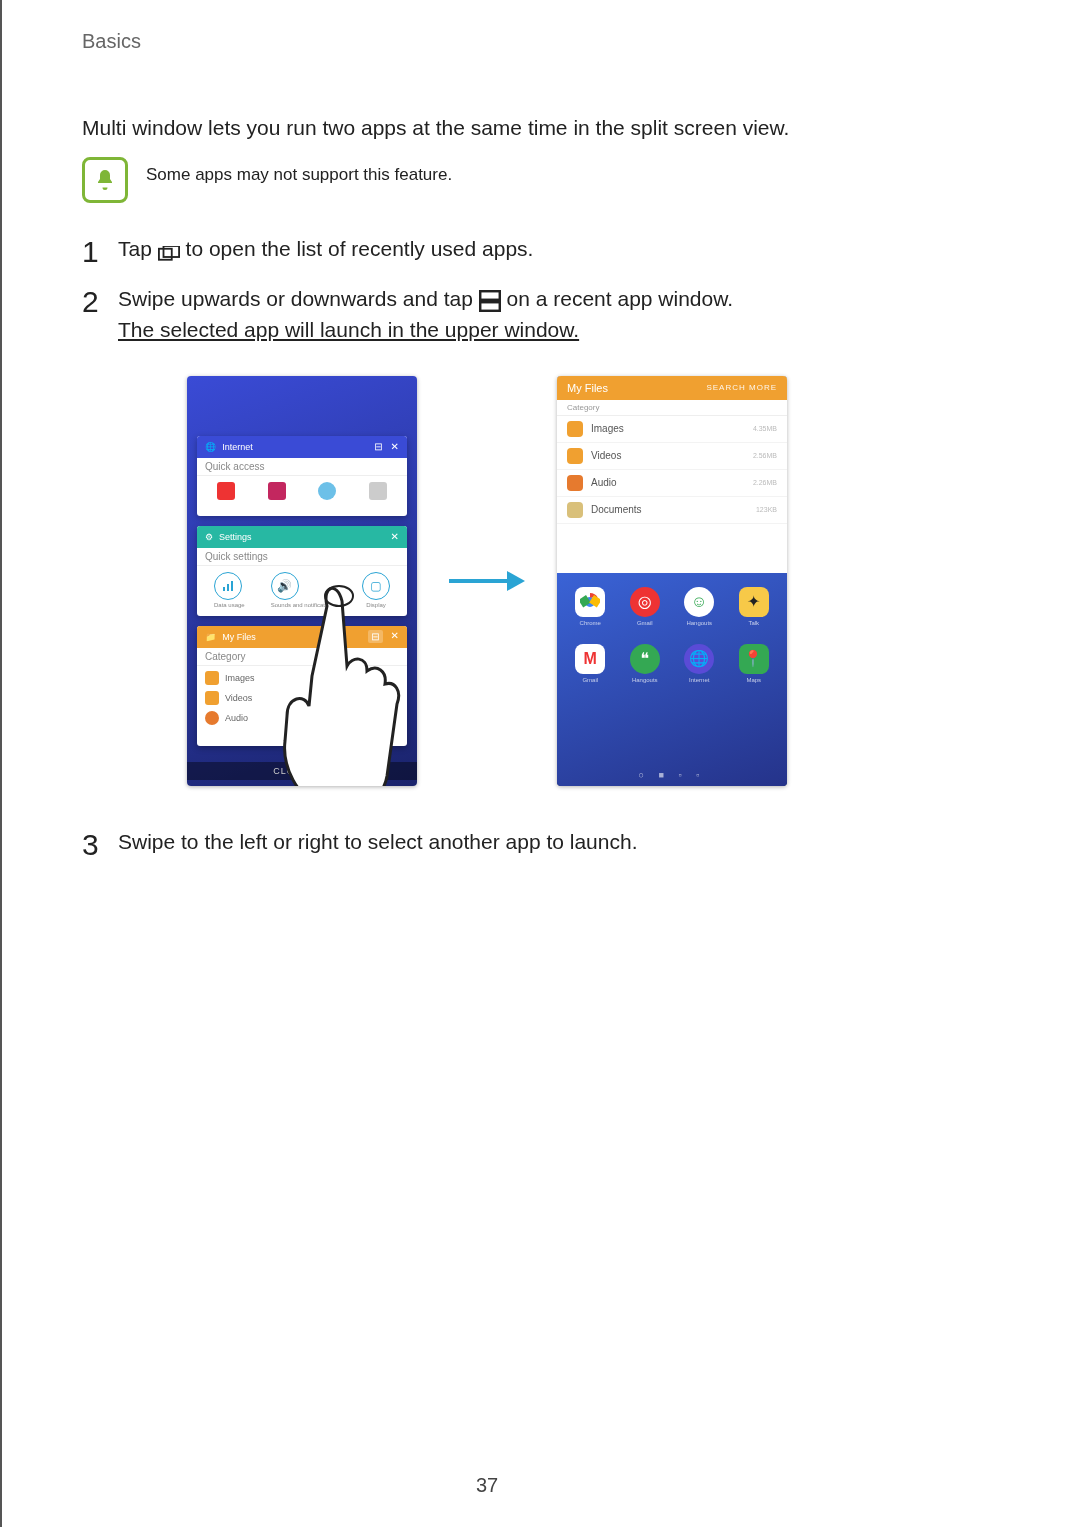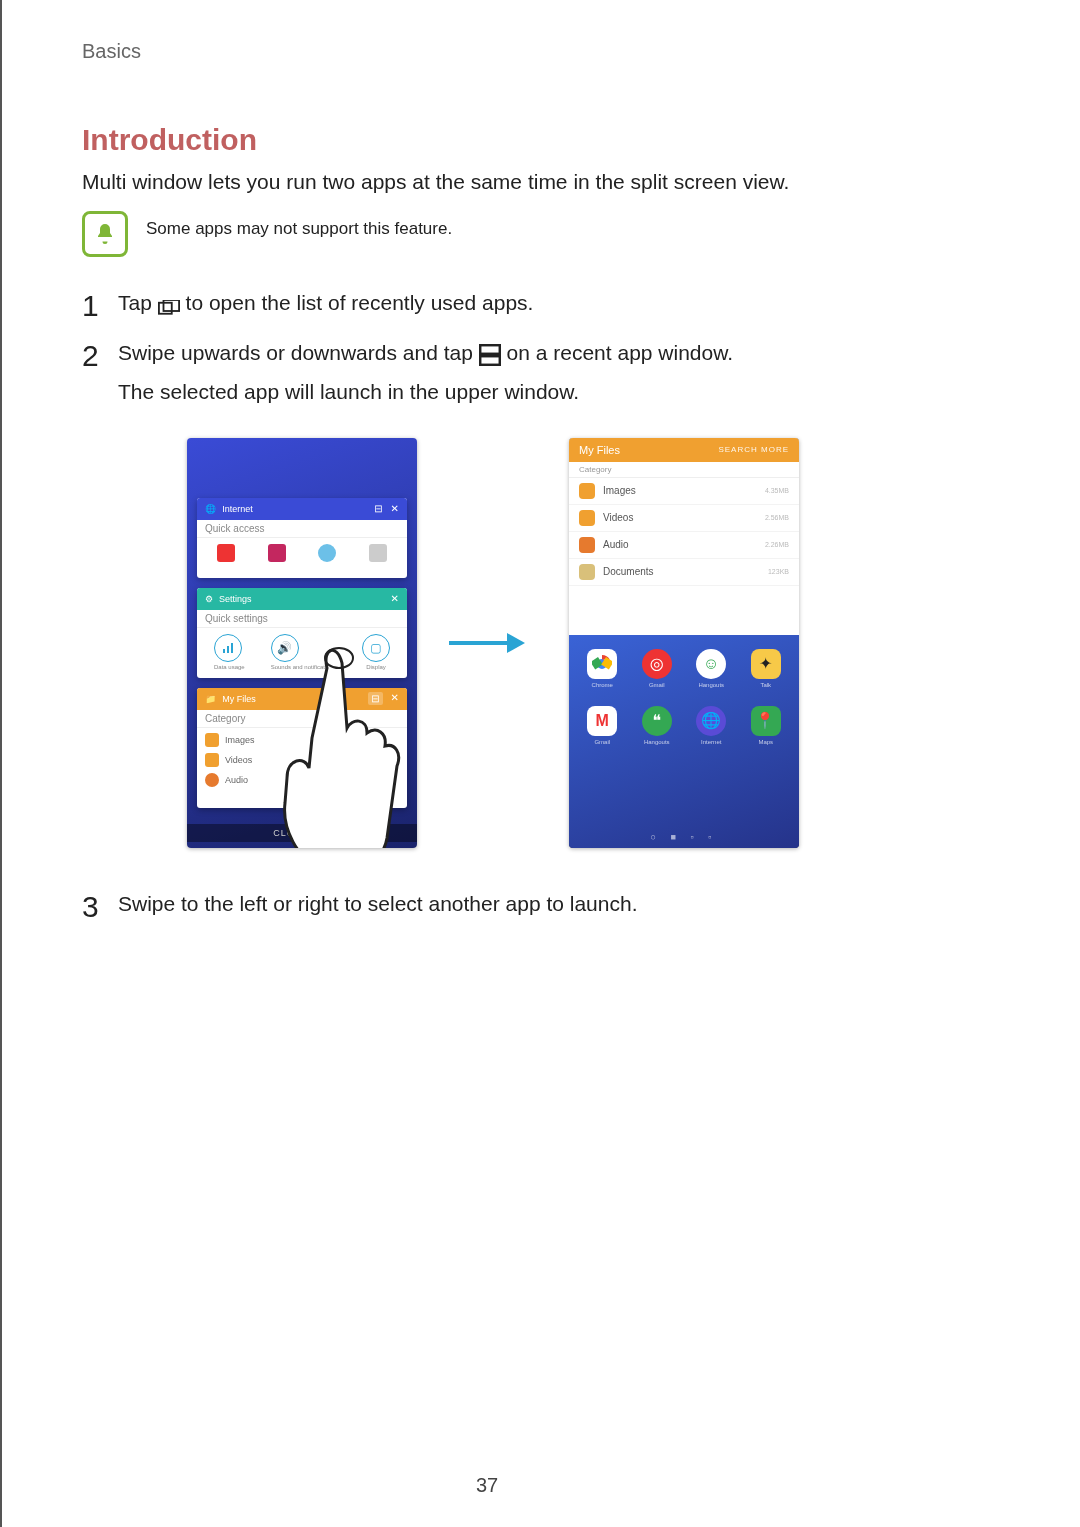--- a/index.html
+++ b/index.html
@@ -5,21 +5,21 @@
   body {
     margin: 0;
     font-family: "Segoe UI", "Helvetica Neue", Arial, sans-serif;
     color: #222;
     background: #fff;
   }
   .page {
     width: 972px;
     min-height: 1527px;
     box-sizing: border-box;
-    padding: 40px 80px 40px 80px;
+    padding: 30px 80px 40px 80px;
     position: relative;
     border-left: 2px solid #555;
     margin: 0;
   }
   .breadcrumb {
     font-size: 20px;
     color: #666;
     margin-bottom: 60px;
   }
   h1.title {
@@ -96,21 +96,20 @@
     margin: 30px 0 40px 0;
   }
   .phone {
     width: 230px;
     height: 410px;
     border-radius: 4px;
     box-shadow: 0 1px 4px rgba(0,0,0,0.3);
     overflow: hidden;
     position: relative;
     background: #1e2a5a;
-    margin-left: 12px;
   }
   .phone.left { background: linear-gradient(160deg,#3a4bd6,#1a236b); }
   .arrow {
     width: 80px;
     height: 30px;
   }
   
   .card {
     position: absolute;
     left: 10px; right: 10px;
@@ -161,21 +160,20 @@
   }
 </style>
 </head>
 <body>
 
 <div class="page">
 
   <div class="breadcrumb">Basics</div>
 
 
-  <h2 class="section">Introduction</h2>
   <p class="body">Multi window lets you run two apps at the same time in the split screen view.</p>
 
   <div class="note-row">
     <div class="note-icon">
       <svg viewBox="0 0 24 24">
           <path fill="#7fb637" d="M12 2a5 5 0 0 0-5 5v4l-2 3v1h14v-1l-2-3V7a5 5 0 0 0-5-5zm0 20a2.5 2.5 0 0 0 2.5-2.5h-5A2.5 2.5 0 0 0 12 22z"></path>
         </svg>
     </div>
     <div class="note-text">Some apps may not support this feature.</div>
   </div>
@@ -194,21 +192,21 @@
     </li>
     <li>
       <span>Swipe upwards or downwards and tap </span>
       <span class="inline-icon">
         <svg viewBox="0 0 18 18">
             <rect x="1" y="1" width="16" height="7" fill="none" stroke="#222" stroke-width="2"></rect>
             <rect x="1" y="10" width="16" height="7" fill="none" stroke="#222" stroke-width="2"></rect>
           </svg>
       </span>
       <span> on a recent app window.</span>
-      <div style="margin-top:8px;">The selected app will launch in the upper window.</div>
+      <div style="margin-top:0;text-decoration:underline;">The selected app will launch in the upper window.</div>
     </li>
   </ol>
 
   <div class="figure-row">
 
     <div class="phone left">
 
       <div class="card" style="top:60px;height:80px;">
         <div class="card-header" style="background:#3a4bd6;">
           <span>🌐</span>

